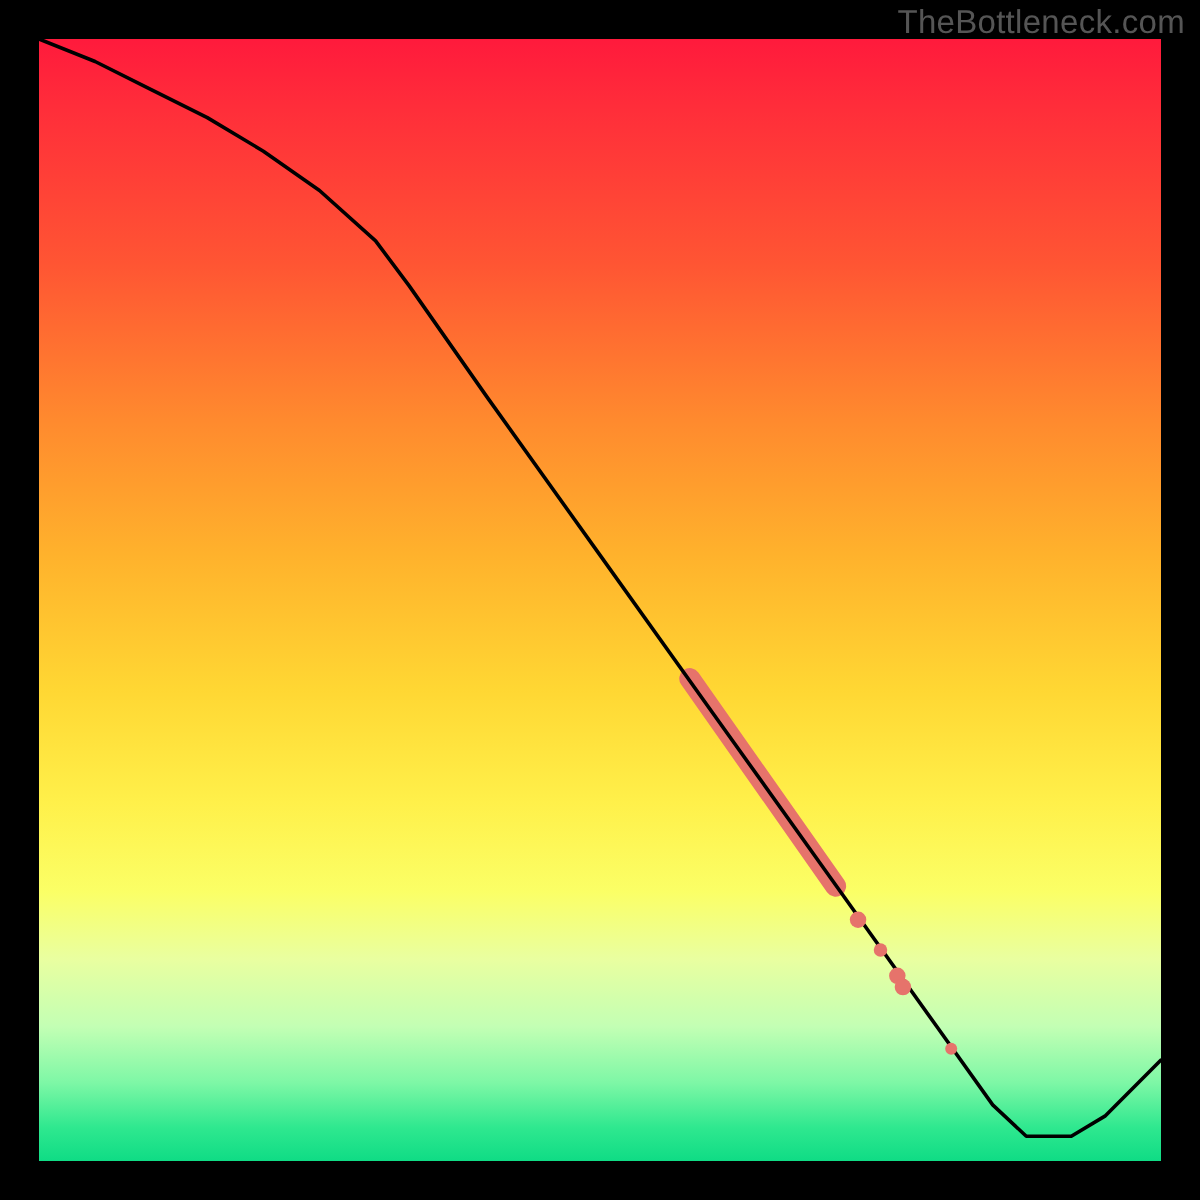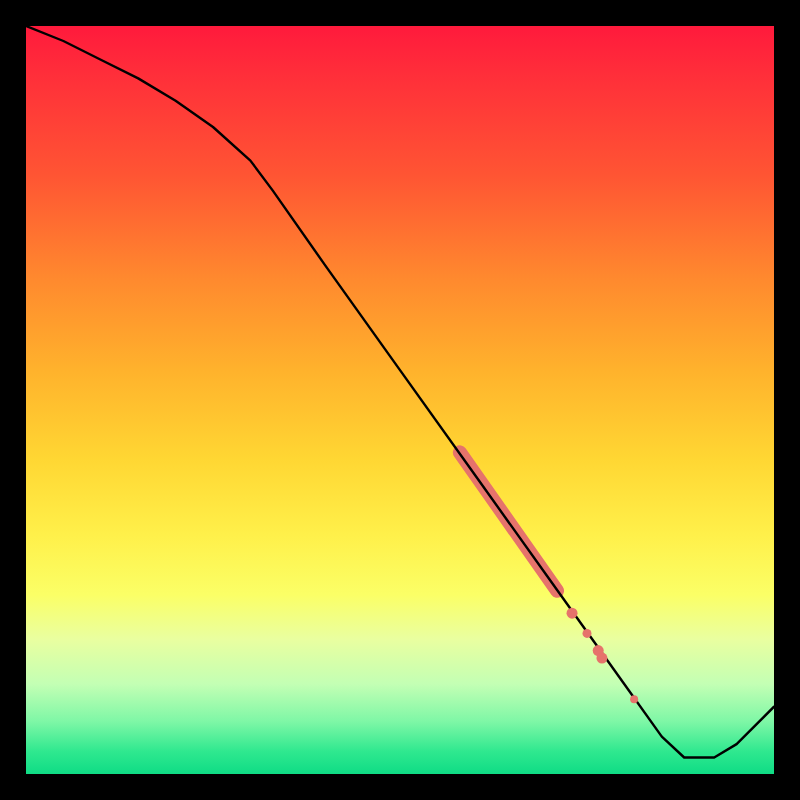--- a/index.html
+++ b/index.html
@@ -66,13 +66,14 @@
       <g id="points-layer">
           <circle cx="546.04" cy="587.1800000000001" r="5.5" fill="#e6736b"></circle>
           <circle cx="561" cy="607.376" r="4.5" fill="#e6736b"></circle>
           <circle cx="572.22" cy="624.58" r="5.5" fill="#e6736b"></circle>
           <circle cx="575.96" cy="632.06" r="5.5" fill="#e6736b"></circle>
           <circle cx="608.1239999999999" cy="673.2" r="4" fill="#e6736b"></circle>
         </g>
     </svg>
   </div>
 
+  <div class="watermark">TheBottleneck.com</div>
 </div>
 
 </body></html>

